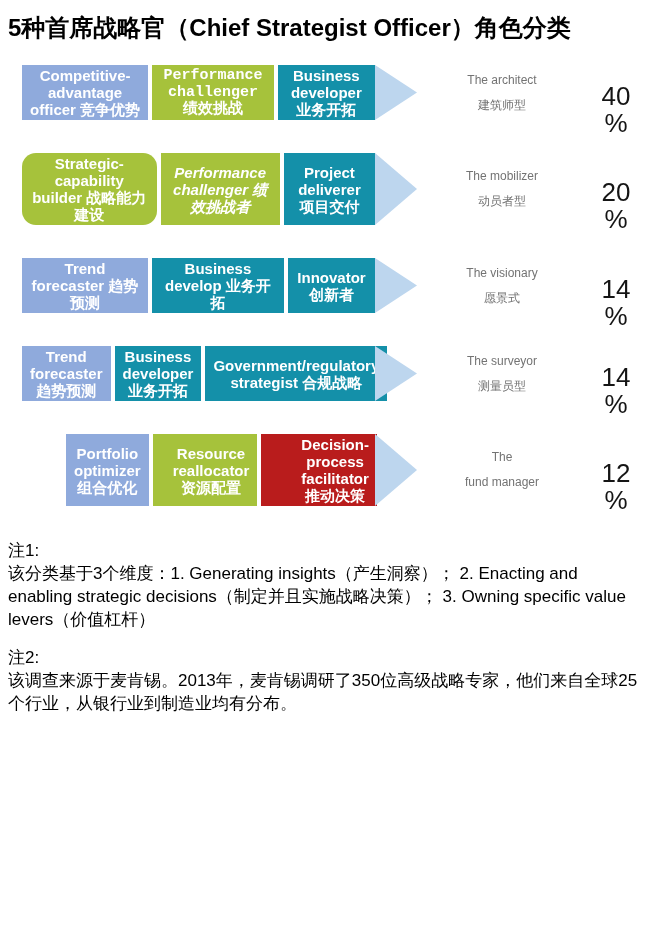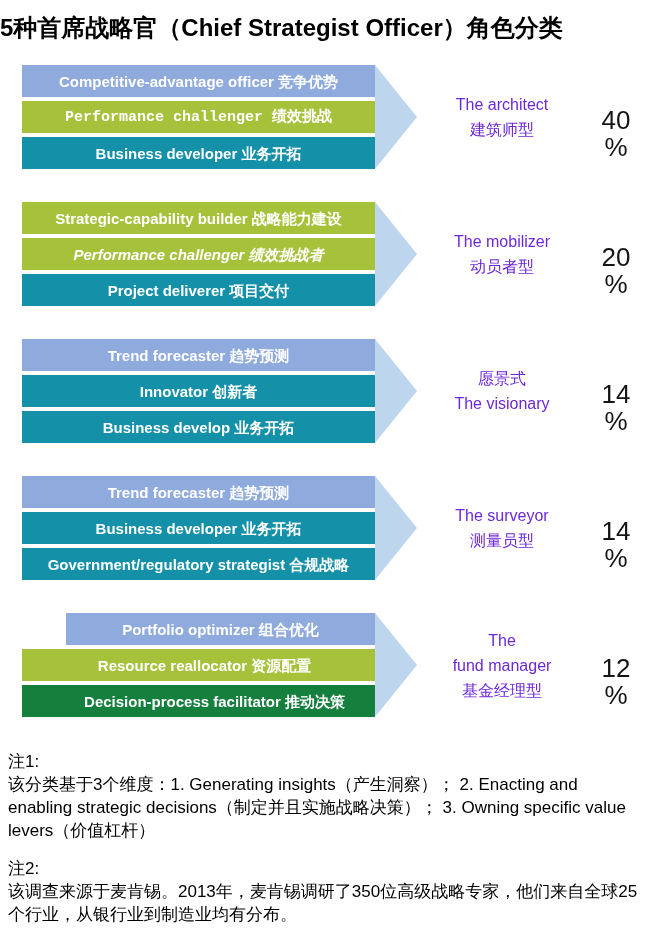--- a/index.html
+++ b/index.html
@@ -2,41 +2,41 @@
 <html><head>
 <meta charset="utf-8">
 <style>
   html,body { margin:0; padding:0; background:#ffffff; }
   body {
     width:652px; height:939px; overflow:hidden;
     font-family:"Liberation Sans","DejaVu Sans",sans-serif;
     color:#000;
   }
   .title {
-    margin:12px 8px 0 0;
+    margin:12px 8px 0 8px;
     font-size:24px; line-height:32px; font-weight:700; color:#000;
     letter-spacing:0;
   }
   .groups { margin:21px 0 0 22px; }
   .group { display:flex; align-items:stretch; margin-bottom:33px; }
-  .bars { width:353px; display:flex; flex-direction:column; gap:4px; }
+  .bars { width:353px; display:flex; gap:4px; }
   .bar {
     min-height:32px; box-sizing:border-box;
     display:flex; align-items:center; justify-content:center;
     padding:2px 8px;
   }
   .bar-label {
     color:#ffffff; font-weight:700; font-size:15px; line-height:17px;
     text-align:center;
   }
   .bar-label.narrow { display:inline-block; max-width:313px; }
   .tri { width:42px; clip-path:polygon(0 0, 100% 50%, 0 100%); }
   .role {
     width:170px; align-self:center; text-align:center;
-    font-size:16px; line-height:25px; color:#6d28d9;
+    font-size:12px; line-height:25px; color:#737373;
   }
   .role-line { min-height:0; }
   .pct {
     width:58px; align-self:center; transform:translateY(17px);
     font-size:26px; line-height:27px; color:#151515; text-align:center;
   }
   .notes { margin:33px 10px 0 8px; max-width:636px; font-size:17px; line-height:23px; color:#000; }
   .note { margin-bottom:15px; }
 </style>
 </head>
@@ -66,21 +66,21 @@
         <div class="role-line"></div>
       </div>
       <div class="pct">
         <div>40</div>
         <div>%</div>
       </div>
     </div>
 
     <div class="group">
       <div class="bars">
-        <div class="bar" style="background-color: rgb(166, 194, 59);">
+        <div class="bar" style="background-color: rgb(166, 194, 59); border-radius: 14px;">
           <span class="bar-label">Strategic-capability builder 战略能力建设</span>
         </div>
         <div class="bar" style="background-color: rgb(166, 194, 59); font-style: italic;">
           <span class="bar-label">Performance challenger 绩效挑战者</span>
         </div>
         <div class="bar" style="background-color: rgb(20, 144, 169); justify-content: center;">
           <span class="bar-label">Project deliverer 项目交付</span>
         </div>
       </div>
       <div class="tri" style="background-color: rgb(189, 214, 238);"></div>
@@ -94,30 +94,30 @@
         <div>%</div>
       </div>
     </div>
 
     <div class="group">
       <div class="bars">
         <div class="bar" style="background-color: rgb(143, 170, 220);">
           <span class="bar-label">Trend forecaster 趋势预测</span>
         </div>
         <div class="bar" style="background-color: rgb(20, 144, 169);">
-          <span class="bar-label">Innovator 创新者</span>
+          <span class="bar-label">Business develop 业务开拓</span>
         </div>
         <div class="bar" style="background-color: rgb(20, 144, 169);">
-          <span class="bar-label">Business develop 业务开拓</span>
+          <span class="bar-label">Innovator 创新者</span>
         </div>
       </div>
       <div class="tri" style="background-color: rgb(189, 214, 238);"></div>
       <div class="role">
+        <div class="role-line">The visionary</div>
         <div class="role-line">愿景式</div>
-        <div class="role-line">The visionary</div>
         <div class="role-line"></div>
       </div>
       <div class="pct">
         <div>14</div>
         <div>%</div>
       </div>
     </div>
 
     <div class="group">
       <div class="bars">
@@ -144,29 +144,28 @@
     </div>
 
     <div class="group">
       <div class="bars">
         <div class="bar" style="background-color: rgb(143, 170, 220); margin-left: 44px;">
           <span class="bar-label">Portfolio optimizer 组合优化</span>
         </div>
         <div class="bar" style="background-color: rgb(166, 194, 59); padding-left: 20px;">
           <span class="bar-label">Resource reallocator 资源配置</span>
         </div>
-        <div class="bar" style="background-color: #15803d; padding-left: 40px;">
+        <div class="bar" style="background-color: #b91c1c; padding-left: 40px;">
           <span class="bar-label">Decision-process facilitator 推动决策</span>
         </div>
       </div>
       <div class="tri" style="background-color: rgb(189, 214, 238);"></div>
       <div class="role">
         <div class="role-line">The</div>
         <div class="role-line">fund manager</div>
-        <div class="role-line">基金经理型</div>
       </div>
       <div class="pct">
         <div>12</div>
         <div>%</div>
       </div>
     </div>
 
   </div>
 
   <div class="notes">

